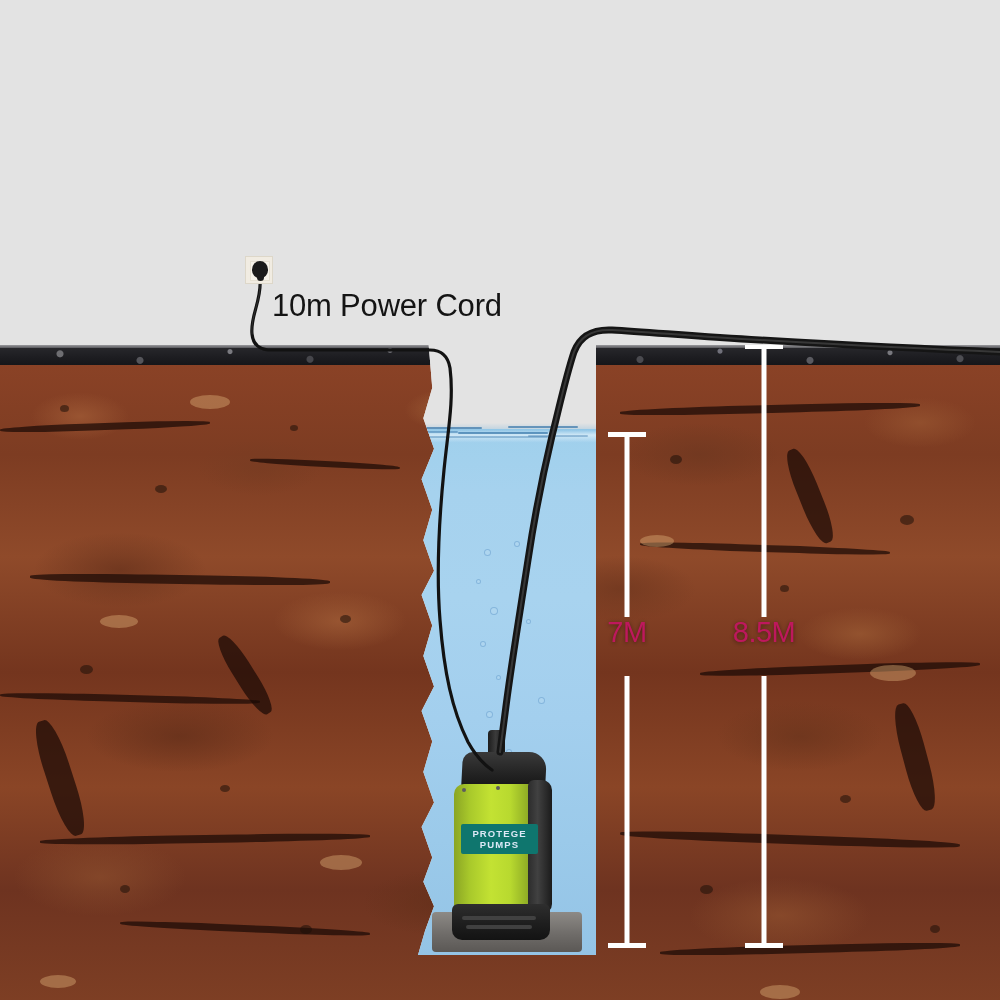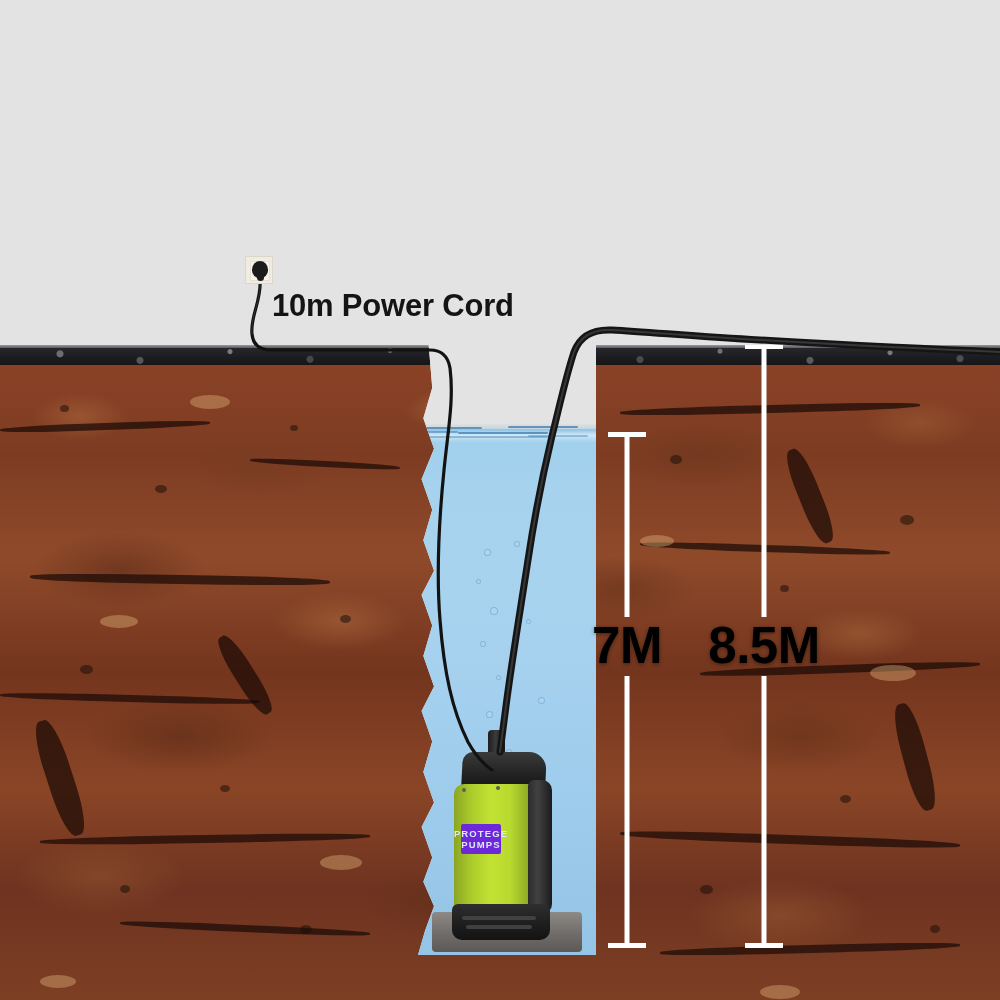--- a/index.html
+++ b/index.html
@@ -91,21 +91,21 @@
     width: 7px; height: 9px;
     background: #1b1b1b;
     border-radius: 0 0 4px 4px;
     z-index: 35;
   }
 
   #cord-label {
     position: absolute;
     left: 272px; top: 288px;
     font-size: 31px;
-    font-weight: 700;
+    font-weight: 400;
     color: #141414;
     letter-spacing: -0.2px;
     z-index: 36;
     white-space: nowrap;
   }
 
   
   #ground {
     position: absolute;
     left: 0; top: 345px;
@@ -302,22 +302,22 @@
     border-radius: 6px 6px 10px 10px;
   }
   .base-slot {
     position: absolute;
     background: rgba(70,70,70,.85);
     border-radius: 2px;
   }
   #pump-label {
     position: absolute;
     left: 13px; top: 72px;
-    width: 40px; height: 30px;
-    background: #6d28d9;
+    width: 77px; height: 30px;
+    background: #0f766e;
     border-radius: 2px;
     display: flex;
     flex-direction: column;
     align-items: center;
     justify-content: center;
     line-height: 11px;
   }
   #pump-label .brand-l1,
   #pump-label .brand-l2 {
     font-size: 9.5px;
@@ -350,23 +350,23 @@
     left: 50%;
     transform: translateX(-50%);
     width: 38px;
     height: 5px;
     background: #ffffff;
   }
   .measure .m-label {
     position: absolute;
     left: 50%;
     transform: translateX(-50%);
-    color: #000000;
-    font-size: 51px;
-    font-weight: 700;
+    color: #be185d;
+    font-size: 29px;
+    font-weight: 400;
     letter-spacing: -0.5px;
     white-space: nowrap;
     text-shadow: 0 1px 4px rgba(0,0,0,.45);
   }
   
 </style>
 </head>
 <body>
 
 <div id="stage">

